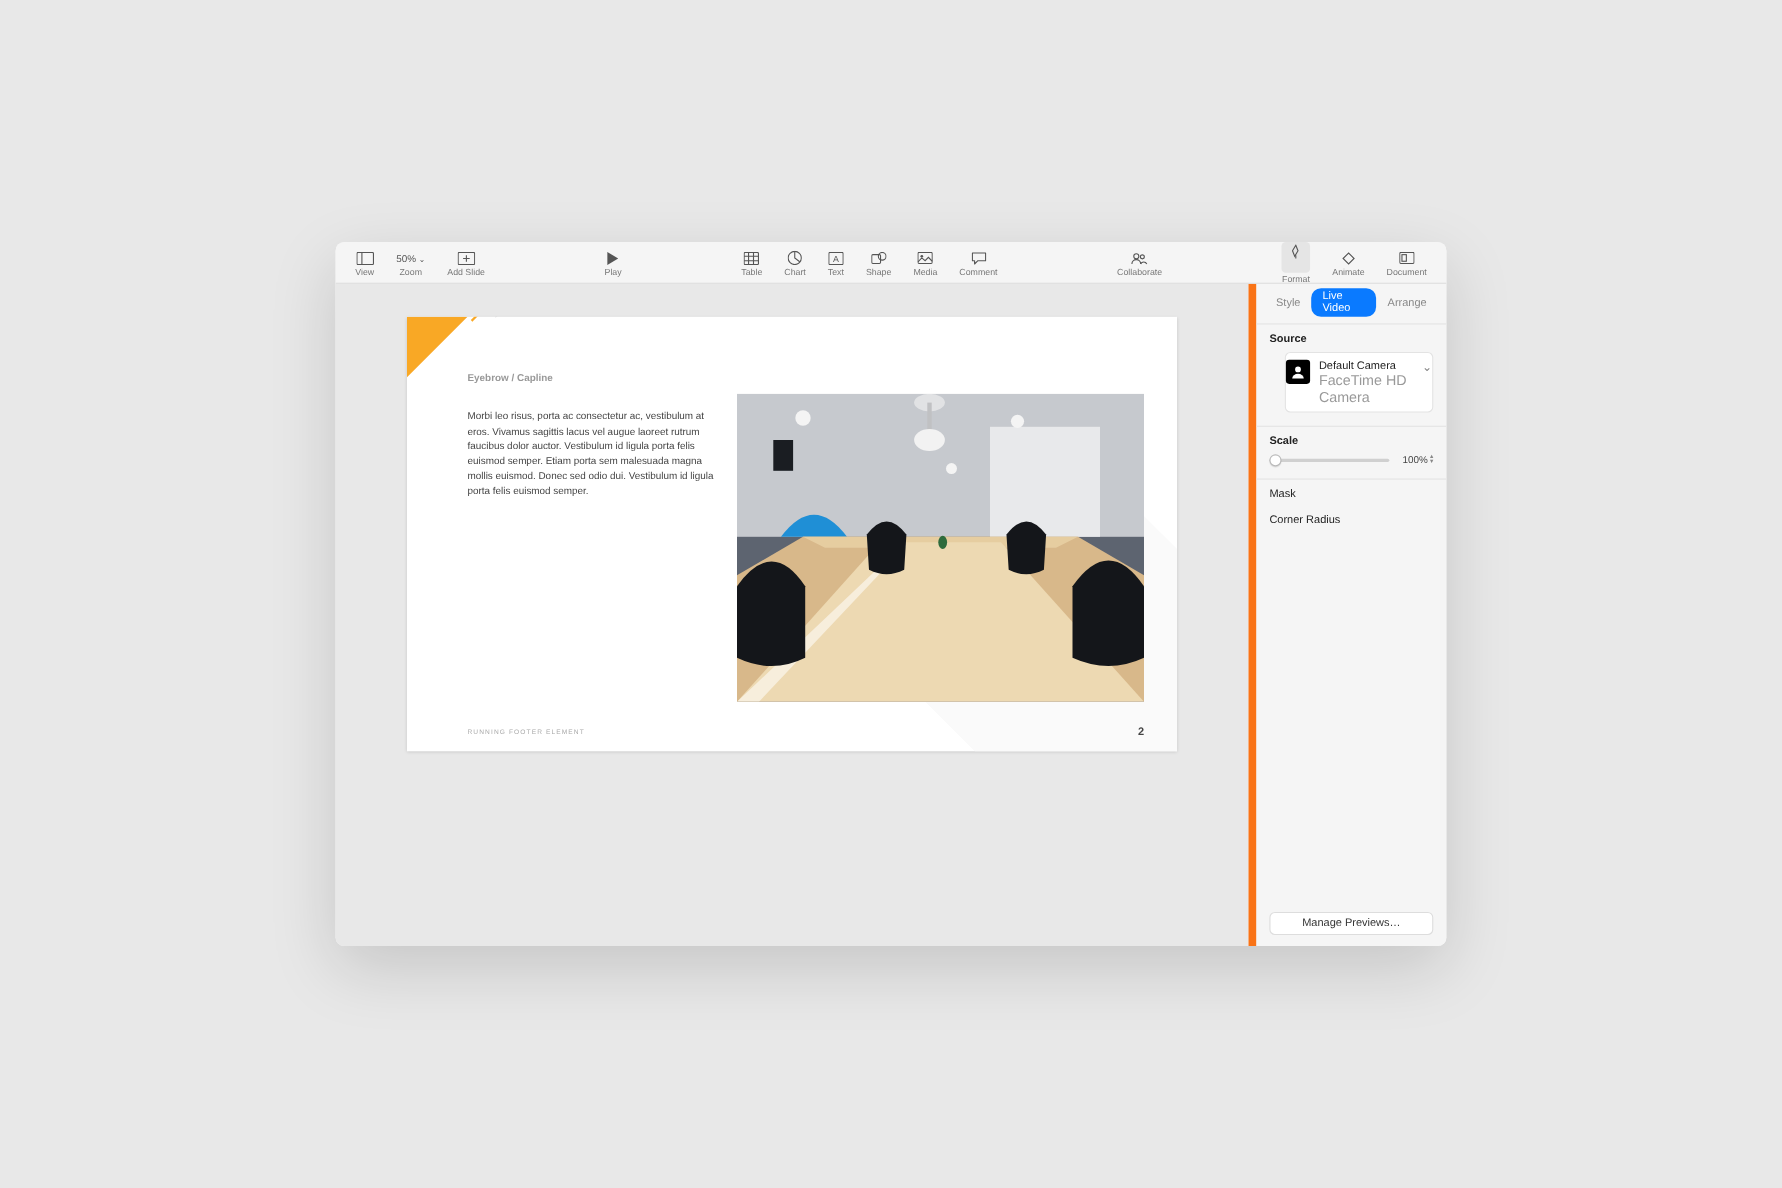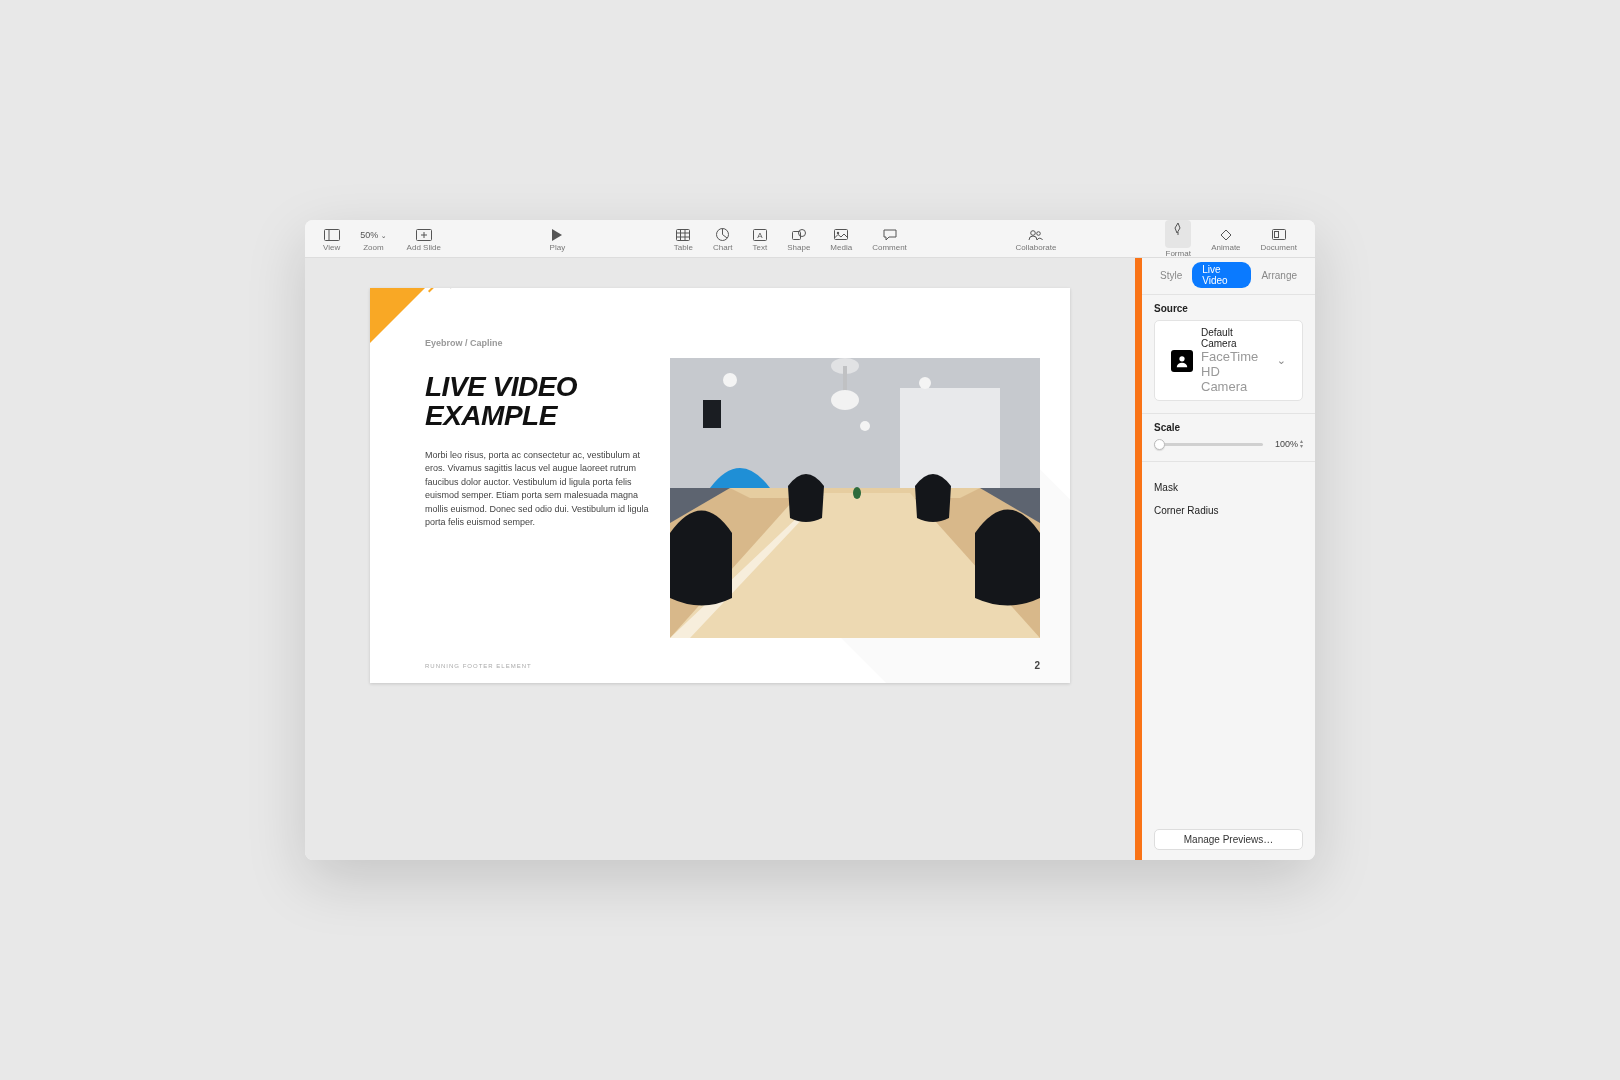--- a/index.html
+++ b/index.html
@@ -30,21 +30,21 @@
 .page-num { position: absolute; bottom: 12px; right: 30px; font-size: 10px; font-weight: 600; color: #444; }
 .inspector { width: 180px; background: #f5f5f5; border-left: 7px solid #f97316; display: flex; flex-direction: column; position: relative; }
 .insp-icon-tab { flex: 1; display: flex; flex-direction: column; align-items: center; cursor: pointer; padding: 2px 0; border-radius: 4px; }
 .insp-icon-tab.active { background: #e5e5e5; }
 .insp-text-tabs { display: flex; align-items: center; justify-content: space-around; padding: 4px 8px 6px; }
 .insp-text-tab { font-size: 10px; color: #888; padding: 2px 10px; border-radius: 9px; cursor: pointer; }
 .insp-text-tab.active { background: #0a7aff; color: #fff; }
 .insp-sep { height: 1px; background: #e3e3e3; margin: 0 0 8px; }
 .insp-section { padding: 0 12px; }
 .insp-title { font-size: 10px; font-weight: 600; color: #222; margin-bottom: 6px; }
-.source-card { background: #fff; border: 1px solid #e3e3e3; border-radius: 5px; padding: 6px 16px; display: flex; align-items: center; gap: 8px; cursor: pointer; }
+.source-card { background: #fff; border: 1px solid #e3e3e3; border-radius: 5px; padding: 6px 0; display: flex; align-items: flex-start; gap: 8px; cursor: pointer; margin-left: 14px; }
 .source-avatar { width: 22px; height: 22px; background: #000; border-radius: 3px; display: flex; align-items: center; justify-content: center; }
 .source-avatar svg { width: 14px; height: 14px; fill: #fff; }
 .source-text { flex: 1; display: flex; flex-direction: column; }
 .source-name { font-size: 10px; color: #222; font-weight: 500; }
 .source-sub { font-size: 13px; color: #999; }
 .chev { color: #888; font-size: 11px; }
 .scale-row { display: flex; align-items: center; gap: 6px; margin-top: 0; }
 .slider-track { flex: 1; height: 3px; background: #d0d0d0; border-radius: 2px; position: relative; }
 .slider-thumb { position: absolute; left: 0; top: -4px; width: 11px; height: 11px; background: #fff; border: 1px solid #bbb; border-radius: 50%; box-shadow: 0 1px 1px rgba(0,0,0,0.1); }
 .scale-val { font-size: 9px; color: #444; width: 34px; display: flex; align-items: center; justify-content: flex-end; gap: 1px; }
@@ -203,21 +203,20 @@
 
   <div class="body">
     <div class="canvas-area">
       <div class="slide">
         <div class="diag-br"></div>
         <div class="triangle-orange"></div>
         <div class="diag-orange"></div>
         <div class="diag-gray"></div>
         <div class="slide-text">
           <div class="eyebrow">Eyebrow / Capline</div>
-          <div class="slide-title">LIVE VIDEO EXAMPLE</div>
           <div class="slide-body">Morbi leo risus, porta ac consectetur ac, vestibulum at eros. Vivamus sagittis lacus vel augue laoreet rutrum faucibus dolor auctor. Vestibulum id ligula porta felis euismod semper. Etiam porta sem malesuada magna mollis euismod. Donec sed odio dui. Vestibulum id ligula porta felis euismod semper.</div>
         </div>
         <div class="slide-image">
           <svg viewBox="0 0 370 280" preserveAspectRatio="xMidYMid slice">
             <rect width="370" height="280" fill="#5d6470"></rect>
             <rect x="0" y="0" width="370" height="130" fill="#c6c9ce"></rect>
             <rect x="230" y="30" width="100" height="100" fill="#e8e9eb"></rect>
             <path d="M40 130 Q70 90 100 130 Z" fill="#1f8fd6"></path>
             <rect x="33" y="42" width="18" height="28" fill="#1a1d22"></rect>
             <path d="M0 280 L0 165 L60 130 L310 130 L370 165 L370 280 Z" fill="#d8b88a"></path>
@@ -283,21 +282,21 @@
                 <span>▴</span>
                 <span>▾</span>
               </span>
           </div>
         </div>
       </div>
 
       <div class="insp-sep" style="margin-top:12px;"></div>
 
       <div class="insp-section">
-        <div class="field-row" style="margin-top:12px;">
+        <div class="field-row" style="margin-top:0;">
           <div class="field-label">Mask</div>
         </div>
         <div class="field-row">
           <div class="field-label">Corner Radius</div>
         </div>
       </div>
 
 
       <div class="manage-btn">Manage Previews…</div>
     </div>

